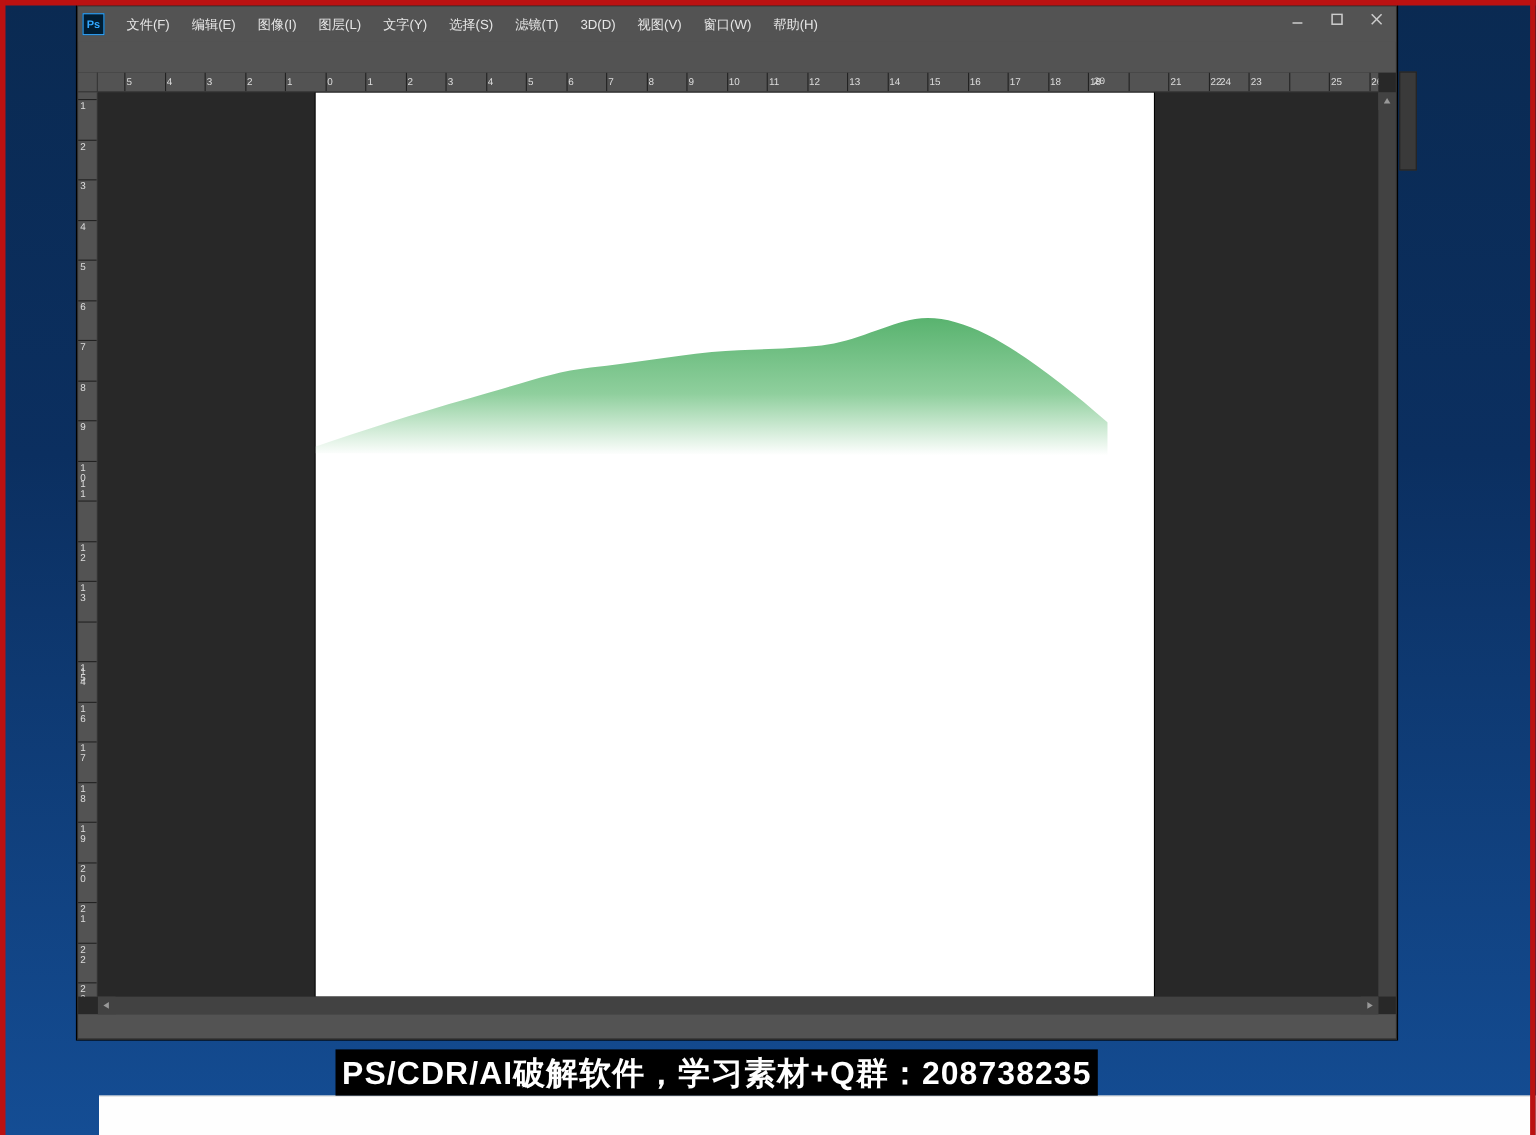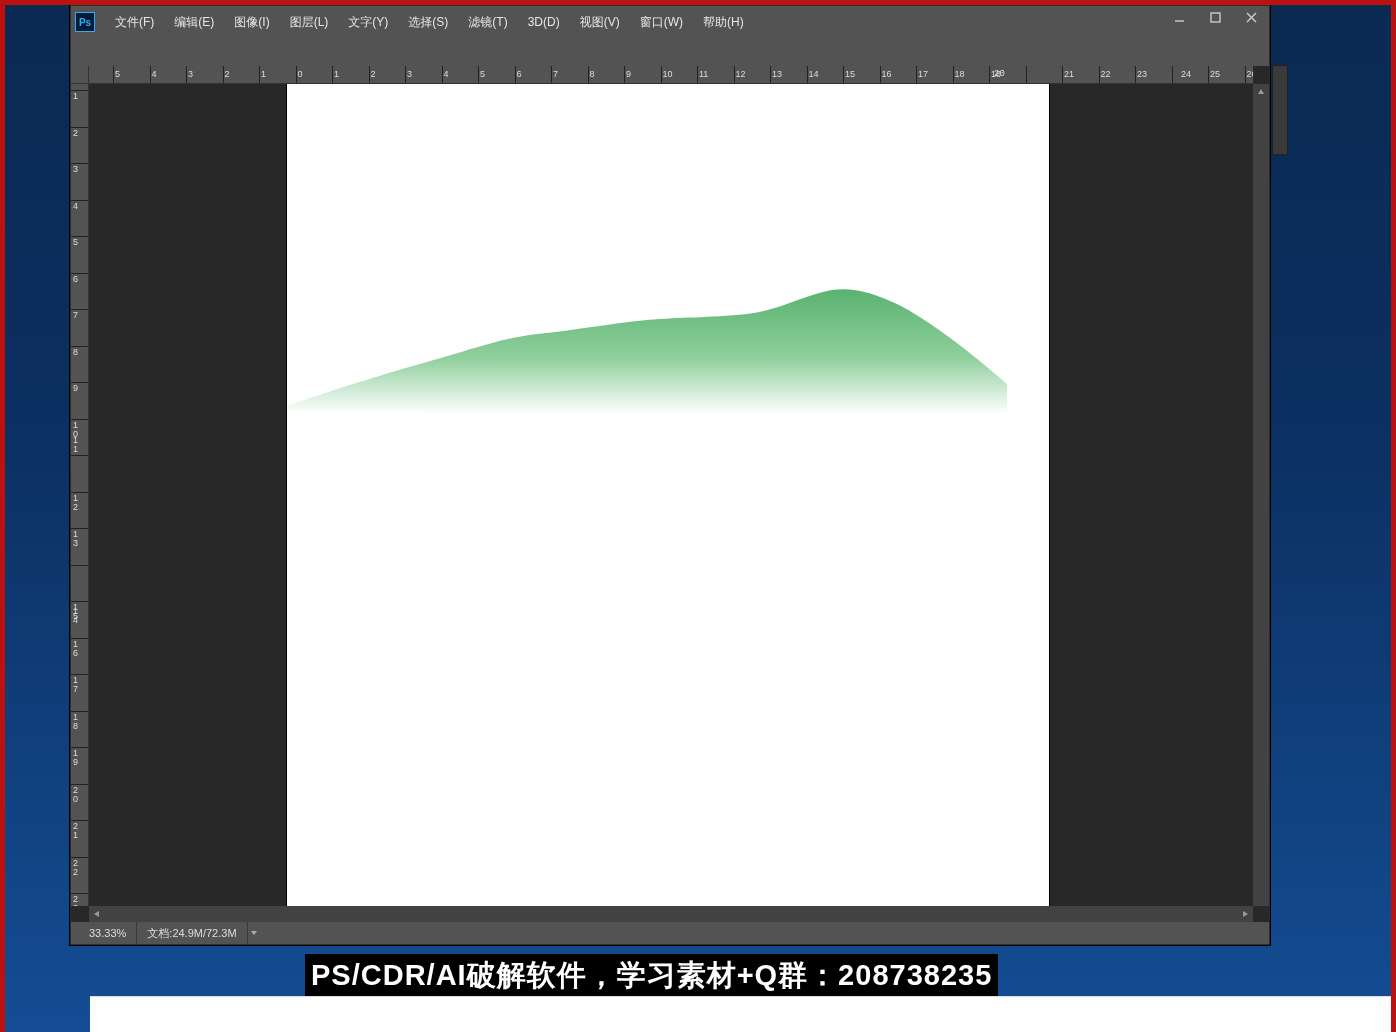--- a/index.html
+++ b/index.html
@@ -170,21 +170,21 @@
         <div class="tick-label" style="left: 902px;">18</div>
         <div class="tick-major" style="left: 936.5px;"></div>
         <div class="tick-label" style="left: 905px; font-family: Liberation Mono, monospace;">20</div>
         <div class="tick-major" style="left: 973px;"></div>
         <div class="tick-label" style="left: 975px;">21</div>
         <div class="tick-major" style="left: 1009.5px;"></div>
         <div class="tick-label" style="left: 1011.5px;">22</div>
         <div class="tick-major" style="left: 1046px;"></div>
         <div class="tick-label" style="left: 1048px;">23</div>
         <div class="tick-major" style="left: 1082.5px;"></div>
-        <div class="tick-label" style="left: 1092px;">24</div>
+        <div class="tick-label" style="left: 1020px;">24</div>
         <div class="tick-major" style="left: 1119px;"></div>
         <div class="tick-label" style="left: 1121px;">25</div>
         <div class="tick-major" style="left: 1155.5px;"></div>
         <div class="tick-label" style="left: 1157.5px;">26</div>
       </div>
     <div class="ruler-v" id="rulerV">
         <div class="tick-major" style="top: 6px;"></div>
         <div class="tick-label" style="top: 8px;">1</div>
         <div class="tick-major" style="top: 42.5px;"></div>
         <div class="tick-label" style="top: 44.5px;">2</div>
@@ -276,34 +276,20 @@
         </div>
       <div style="flex:1"></div>
       <div class="scroll-btn">
           <svg viewBox="0 0 8 8">
             <path d="M7 4 L2 1 V7 Z"></path>
           </svg>
         </div>
     </div>
   </div>
 
-  <div class="status-bar">
-    <div class="status-seg">
-        <span>33.33%</span>
-      </div>
-    <div class="status-seg">
-      <span>文档:</span>
-      <span>24.9M/72.3M</span>
-    </div>
-    <div class="status-arrow">
-        <svg viewBox="0 0 8 8">
-          <path d="M1 2 L4 6 L7 2 Z"></path>
-        </svg>
-      </div>
-  </div>
 
 </div>
 
 <div class="panel-stub" style="position:absolute; left:1272px; top:65px;"></div>
 
 <div class="taskbar-strip"></div>
 <div class="overlay-banner"><span>PS/CDR/AI破解软件，学习素材+Q群：208738235</span></div>
 
 <div class="red-edge"></div>
 

